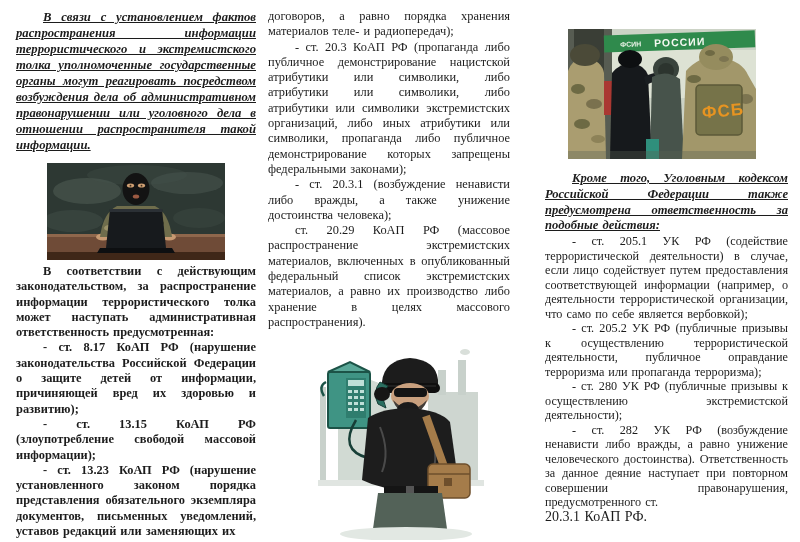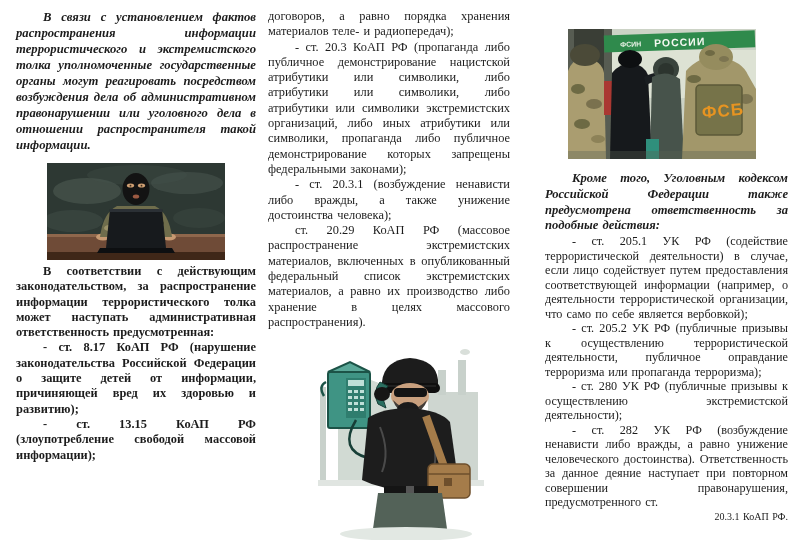--- a/index.html
+++ b/index.html
@@ -4,22 +4,22 @@
 <style>
   html,body { margin:0; padding:0; background:#888; }
   .page {
     position:relative; width:800px; height:542px; background:#ffffff;
     overflow:hidden; font-family:"Liberation Serif", serif; color:#1c1c1c;
     margin:0 auto;
   }
   .txt { position:absolute; text-align:justify; font-size:12.4px; line-height:15.3px; }
   .txt p { margin:0; text-indent:27px; word-spacing:1px; }
   .txt p.noindent { text-indent:0; }
-  .intro { font-weight:700; font-style:italic; font-size:12.7px; line-height:16px; }
-  .footnote { font-size:10px; text-indent:0 !important; text-align:right; line-height:14px; }
+  .intro { font-weight:700; font-style:italic; font-size:12.7px; line-height:16px;text-decoration:underline; }
+  .footnote { font-size:14px; text-indent:0 !important; text-align:left; line-height:14px; }
   #col1-intro { left:16px; top:9px;  width:240px; }
   #col1-body  { left:16px; top:264px; width:240px;font-weight:bold; }
   #col2       { left:268px; top:9px; width:242px; }
   #col3       { left:545px; top:171px; width:243px; font-size:12.2px; line-height:14.5px; }
   #col3 .intro { font-size:12.6px; line-height:15.8px; }
   figure { position:absolute; margin:0; padding:0; }
   figure svg { display:block; width:100%; height:100%; }
   #img1 { left:47px;  top:163px; width:178px; height:97px;  }
   #img2 { left:568px; top:29px;  width:188px; height:130px; }
   #img3 { left:310px; top:332px; width:180px; height:208px; }
@@ -61,20 +61,21 @@
       <path d="M63 46 L115 46 L119 85 L59 85 Z" fill="#171a1d"></path>
       <path d="M63 46 L115 46 L115.6 49 L62.6 49 Z" fill="#2b3035"></path>
       <path d="M53 85 L125 85 L128 90 L50 90 Z" fill="#0d0f11"></path>
     </svg>
   </figure>
 
   <section class="txt" id="col1-body">
     <p>В соответствии с действующим законодательством, за распространение информации террористического толка может наступать административная ответственность предусмотренная:</p>
     <p>- ст. 8.17 КоАП РФ (нарушение законодательства Российской Федерации о защите детей от информации, причиняющей вред их здоровью и развитию);</p>
     <p>- ст. 13.15 КоАП РФ (злоупотребление свободой массовой информации);</p>
+    <p>- ст. 13.23 КоАП РФ (нарушение установленного законом порядка представления обязательного экземпляра документов, письменных уведомлений, уставов редакций или заменяющих их</p>
   </section>
 
   <section class="txt" id="col2">
     <p class="noindent">договоров, а равно порядка хранения материалов теле- и радиопередач);</p>
     <p>- ст. 20.3 КоАП РФ (пропаганда либо публичное демонстрирование нацистской атрибутики или символики, либо атрибутики или символики, либо атрибутики или символики экстремистских организаций, либо иных атрибутики или символики, пропаганда либо публичное демонстрирование которых запрещены федеральными законами);</p>
     <p>- ст. 20.3.1 (возбуждение ненависти либо вражды, а также унижение достоинства человека);</p>
     <p>ст. 20.29 КоАП РФ (массовое распространение экстремистских материалов, включенных в опубликованный федеральный список экстремистских материалов, а равно их производство либо хранение в целях массового распространения).</p>
   </section>
 
   <figure id="img3">

